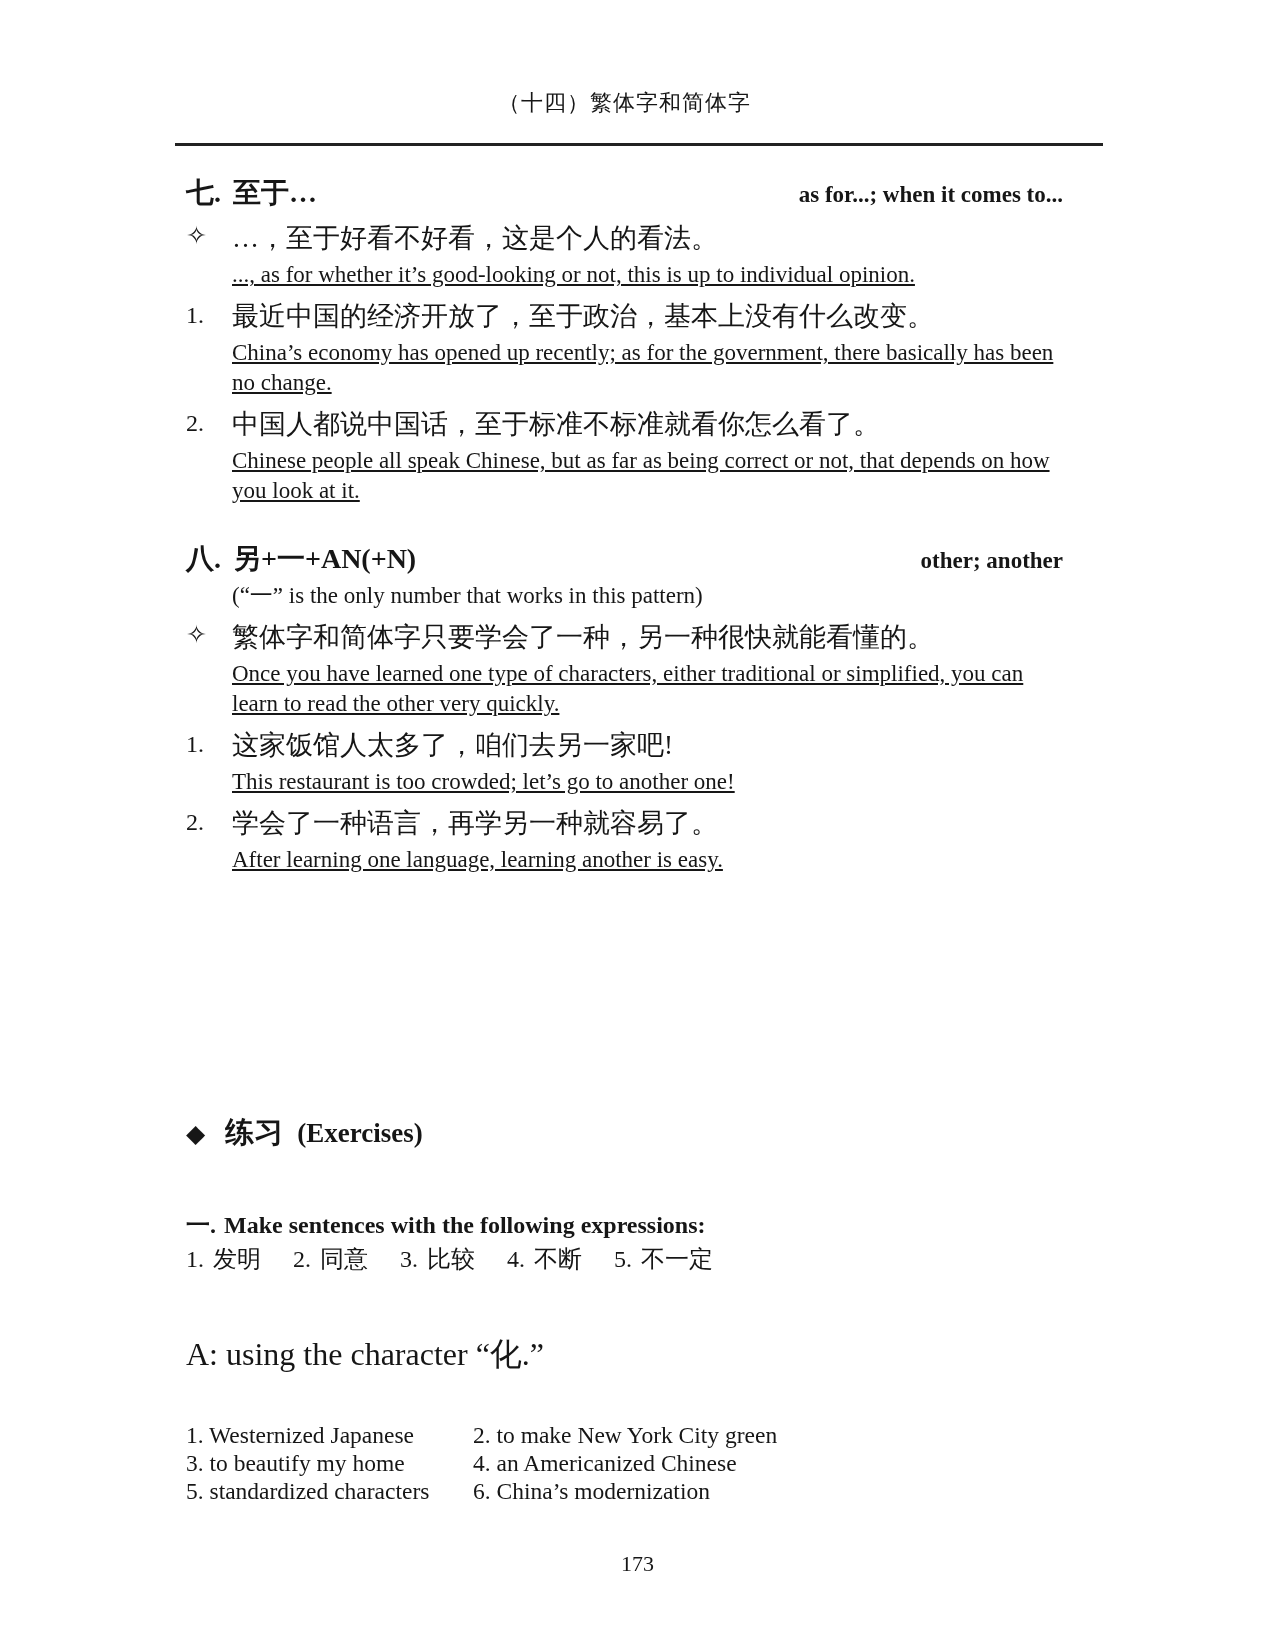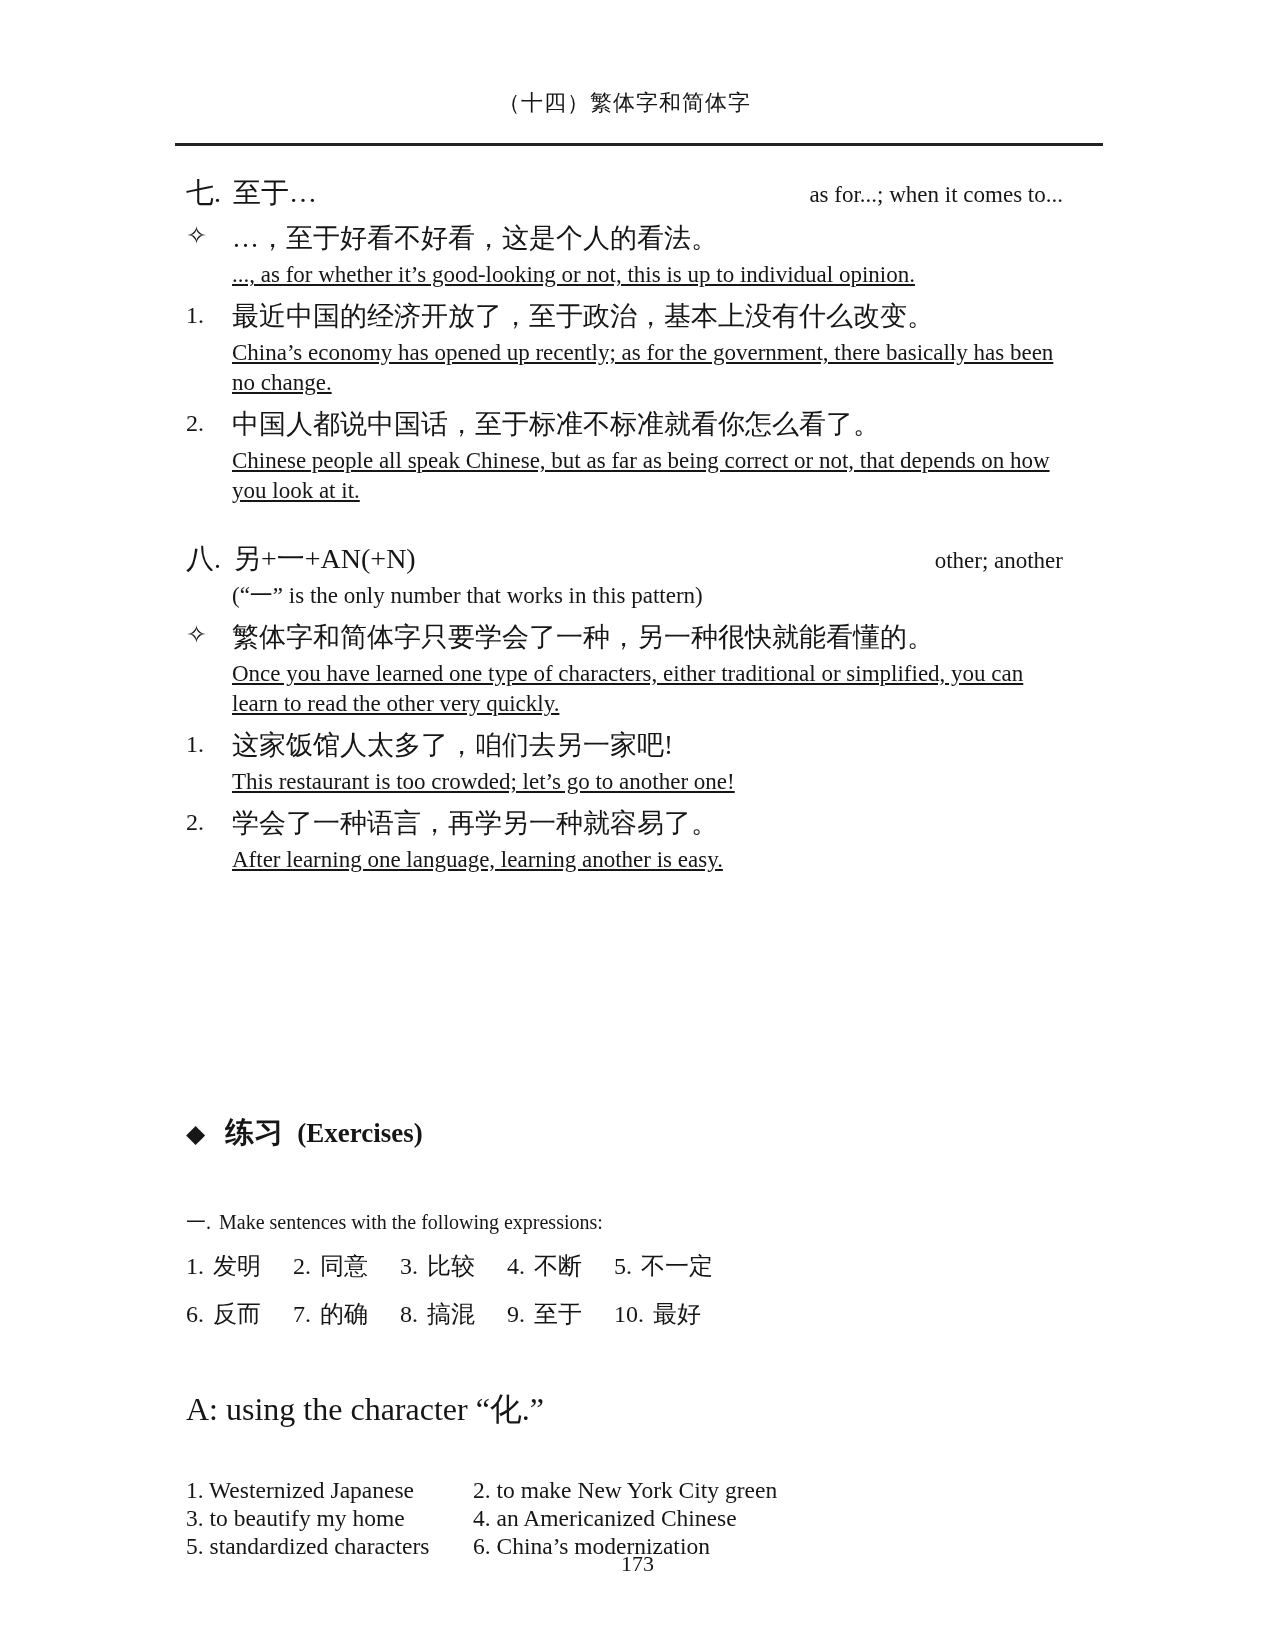--- a/index.html
+++ b/index.html
@@ -30,21 +30,21 @@
     background: #222222;
   }
 
   
   .gsec { margin-top: 28px; }
   .gsec + .gsec { margin-top: 34px; }
   .sec-head {
     display: flex;
     justify-content: space-between;
     align-items: baseline;
-    font-weight: normal;
+    font-weight: bold;
   }
   .sec-title { font-size: 28px; }
   .sec-title .sec-num { margin-right: 12px; }
   .sec-gloss { font-size: 23px; white-space: nowrap; }
   .note { margin-left: 46px; margin-top: 2px; font-size: 23px; }
 
   .items { margin-top: 6px; }
   .item { display: flex; margin-top: 7px; }
   .item .marker {
     width: 46px;
@@ -71,26 +71,25 @@
   }
   .ex-diamond {
     font-family: "DejaVu Sans", sans-serif;
     font-size: 25px;
     margin-right: 20px;
   }
   .ex-title-zh { font-size: 29px; margin-right: 14px; }
   .ex-title-en { font-size: 27px; }
 
   .exercise { margin-top: 56px; }
-  .ex-instruction { font-size: 20px; }
+  .ex-instruction { font-size: 24px; font-weight: bold; }
   .ex-instruction .ex-label { margin-right: 8px; }
   .word-row {
     display: flex;
     gap: 32px;
-    margin-top: 12px;
     font-size: 24px;
     line-height: 36px;
   }
   .word-pair .wnum { margin-right: 9px; }
   .ex-sub { margin-top: 20px; font-size: 32px; }
   .trans-grid {
     margin-top: 44px;
     display: grid;
     grid-template-columns: 287px auto;
     justify-content: start;
@@ -189,27 +188,20 @@
         <div class="ex-instruction">
           <span class="ex-label">一.</span><span>Make sentences with the following expressions:</span>
         </div>
         <div class="word-row">
           <span class="word-pair"><span class="wnum">1.</span><span>发明</span></span>
           <span class="word-pair"><span class="wnum">2.</span><span>同意</span></span>
           <span class="word-pair"><span class="wnum">3.</span><span>比较</span></span>
           <span class="word-pair"><span class="wnum">4.</span><span>不断</span></span>
           <span class="word-pair"><span class="wnum">5.</span><span>不一定</span></span>
         </div>
-        <div class="word-row">
-          <span class="word-pair"><span class="wnum">6.</span><span>反而</span></span>
-          <span class="word-pair"><span class="wnum">7.</span><span>的确</span></span>
-          <span class="word-pair"><span class="wnum">8.</span><span>搞混</span></span>
-          <span class="word-pair"><span class="wnum">9.</span><span>至于</span></span>
-          <span class="word-pair"><span class="wnum">10.</span><span>最好</span></span>
-        </div>
       </div>
 
       <div class="exercise">
         <div class="ex-sub">A: using the character “化.”</div>
         <div class="trans-grid">
           <span>1. Westernized Japanese</span>
           <span>2. to make New York City green</span>
           <span>3. to beautify my home</span>
           <span>4. an Americanized Chinese</span>
           <span>5. standardized characters</span>

